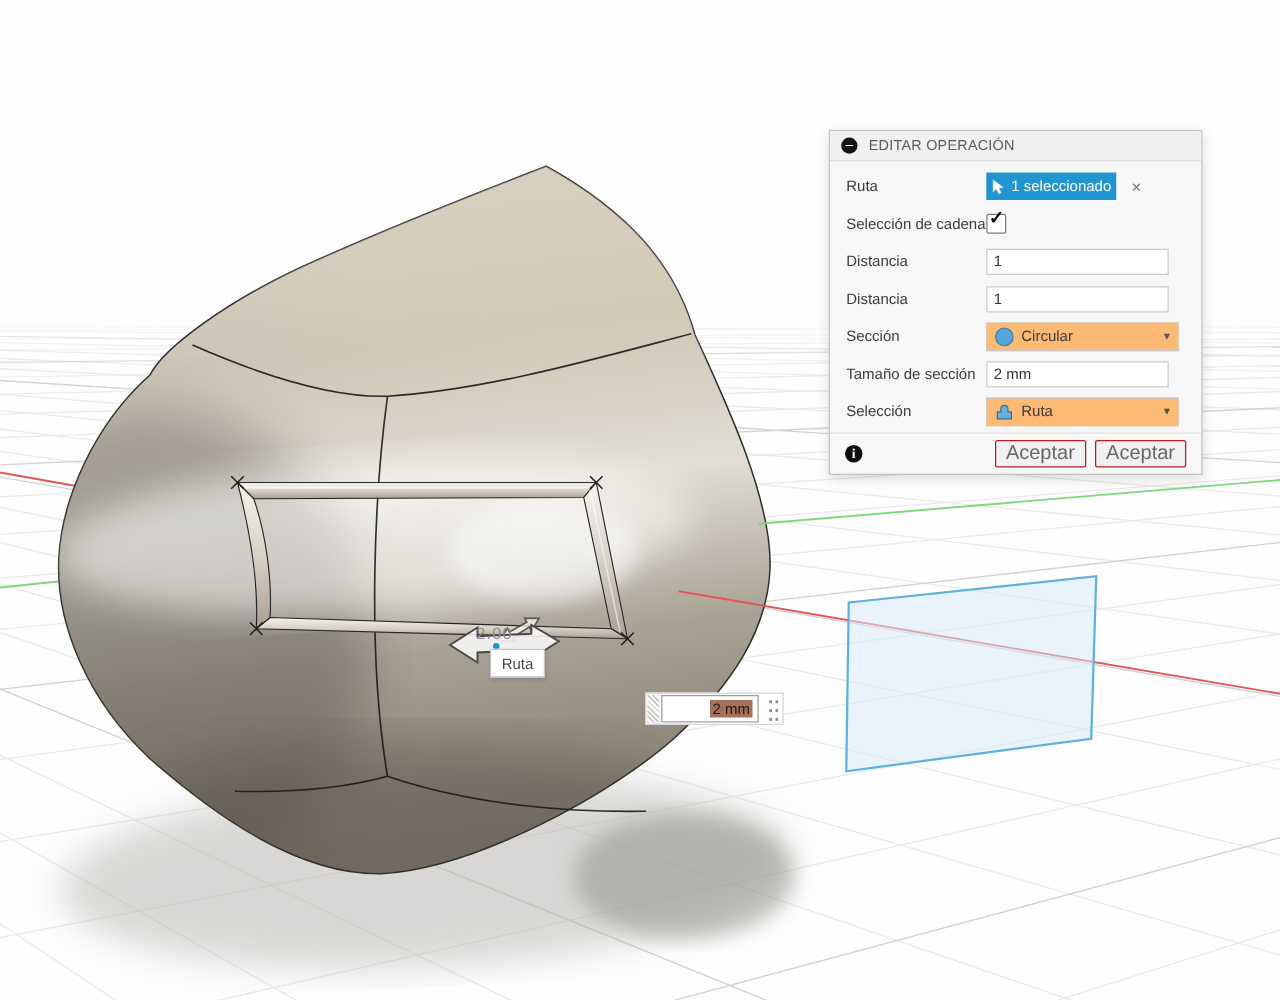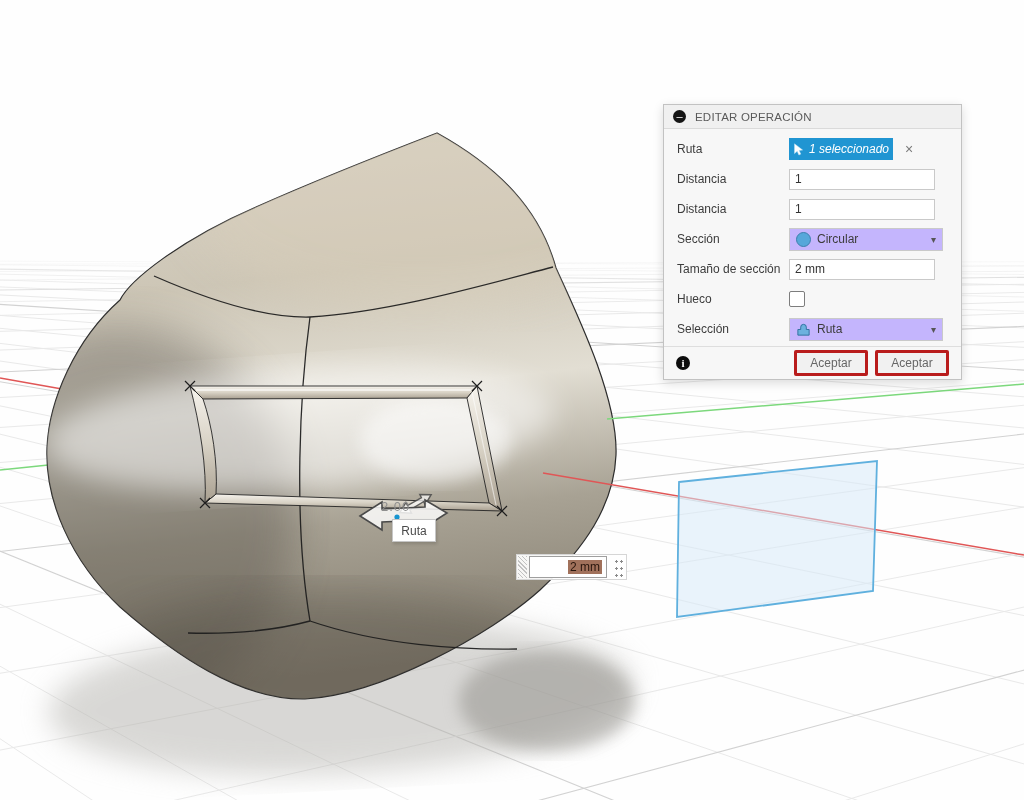--- a/index.html
+++ b/index.html
@@ -29,39 +29,39 @@
           font-size:12px;color:#3c3c3c;}
   .titlebar{height:23px;background:#f0f0f0;border-bottom:1px solid #dadada;display:flex;
           align-items:center;padding:0 9px;color:#5a5a5a;}
   .grip-dot{width:13px;height:13px;border-radius:50%;background:#141414;color:#fff;display:flex;
           align-items:center;justify-content:center;font-size:11px;line-height:11px;margin-right:9px;}
   .title-text{font-size:11.5px;letter-spacing:.2px;}
   .rows{padding:5px 0 2px 0;}
   .row{display:flex;align-items:center;height:30px;padding:0 13px;}
   .row .lbl{flex:0 0 112px;color:#3c3c3c;}
   .chip{width:104px;height:22px;background:var(--chip_bg);color:#fff;display:flex;align-items:center;
-        justify-content:center;gap:5px;font-size:12px;cursor:default;font-style:italic;}
+        justify-content:center;gap:5px;font-size:12px;cursor:default;}
   .chip svg{flex:0 0 auto;}
   .clear-x{margin-left:12px;color:#7a7a7a;font-size:14px;cursor:default;}
   .checkbox{width:14px;height:14px;background:#fff;border:1.5px solid #7d7d7d;border-radius:2px;
         position:relative;}
   .checkbox .mark{position:absolute;left:1px;top:-7px;font-size:15px;font-weight:bold;color:#111;}
   .tfield{width:134px;height:19px;border:1px solid #c9c9c9;background:#fff;font-size:12px;
         color:#333;padding:0 5px;font-family:"Liberation Sans",sans-serif;}
-  .dropdown{width:140px;height:21px;background:#c4b5fd;border:1px solid #c9c9c9;display:flex;
+  .dropdown{width:140px;height:21px;background:#fdba74;border:1px solid #c9c9c9;display:flex;
         align-items:center;padding:0 6px;gap:6px;}
   .dropdown .caret{margin-left:auto;color:#555;font-size:10px;}
   .circ-icon{width:13px;height:13px;border-radius:50%;background:#57a7da;border:1px solid #3e7fae;}
   .footer{display:flex;align-items:center;border-top:1px solid #dedede;height:32px;padding:0 12px;}
   .info-circle{width:14px;height:14px;border-radius:50%;background:#0c0c0c;color:#fff;display:flex;
         align-items:center;justify-content:center;font-family:"Liberation Serif",serif;
         font-weight:bold;font-size:11px;}
   .btns{margin-left:auto;display:flex;gap:7px;}
-  .btn{min-width:52px;height:20px;background:#f1f1f1;border:3px solid #b91c1c;border-radius:2px;
-        color:#666;font-size:12px;display:flex;align-items:center;justify-content:center;
+  .btn{min-width:52px;height:20px;background:#f1f1f1;border:1px solid #b91c1c;border-radius:2px;
+        color:#666;font-size:16px;display:flex;align-items:center;justify-content:center;
         padding:0 8px;cursor:default;}
 
   .gmin{stroke:#e9e9e9;stroke-width:1;}
   .gmaj{stroke:#d2d2d2;stroke-width:1.1;}
 </style>
 </head>
 <body>
 
 <div class="stage">
 
@@ -227,20 +227,26 @@
         <span class="lbl">Ruta</span>
         <div class="chip">
           <svg width="11" height="13" viewBox="0 0 11 13">
             <path d="M1.5,0.8 L1.5,10.6 L4.2,8.2 L5.9,12 L7.8,11.1 L6.1,7.4 L9.6,7 Z" fill="#ffffff" stroke="#bfe2f4" stroke-width="0.5"></path>
           </svg>
           <span>1 seleccionado</span>
         </div>
         <span class="clear-x">×</span>
       </div>
 
+      <div class="row">
+        <span class="lbl">Selección de cadena</span>
+        <div class="checkbox">
+          <span class="mark">✓</span>
+        </div>
+      </div>
 
       <div class="row">
         <span class="lbl">Distancia</span>
         <input class="tfield" value="1" style="">
       </div>
 
       <div class="row">
         <span class="lbl">Distancia</span>
         <input class="tfield" value="1" style="">
       </div>
@@ -252,24 +258,20 @@
           <span>Circular</span>
           <span class="caret">▾</span>
         </div>
       </div>
 
       <div class="row">
         <span class="lbl">Tamaño de sección</span>
         <input class="tfield" value="2 mm" style="">
       </div>
 
-      <div class="row">
-        <span class="lbl">Hueco</span>
-        <div class="checkbox"></div>
-      </div>
 
       <div class="row">
         <span class="lbl">Selección</span>
         <div class="dropdown">
           <svg width="15" height="15" viewBox="0 0 16 16">
             <path d="M5,8 V5.5 a3,3 0 0 1 6,0 V8 h3 v6 H2 V8 Z" fill="#6cb1de" stroke="#2e6f9e" stroke-width="1"></path>
           </svg>
           <span>Ruta</span>
           <span class="caret">▾</span>
         </div>

